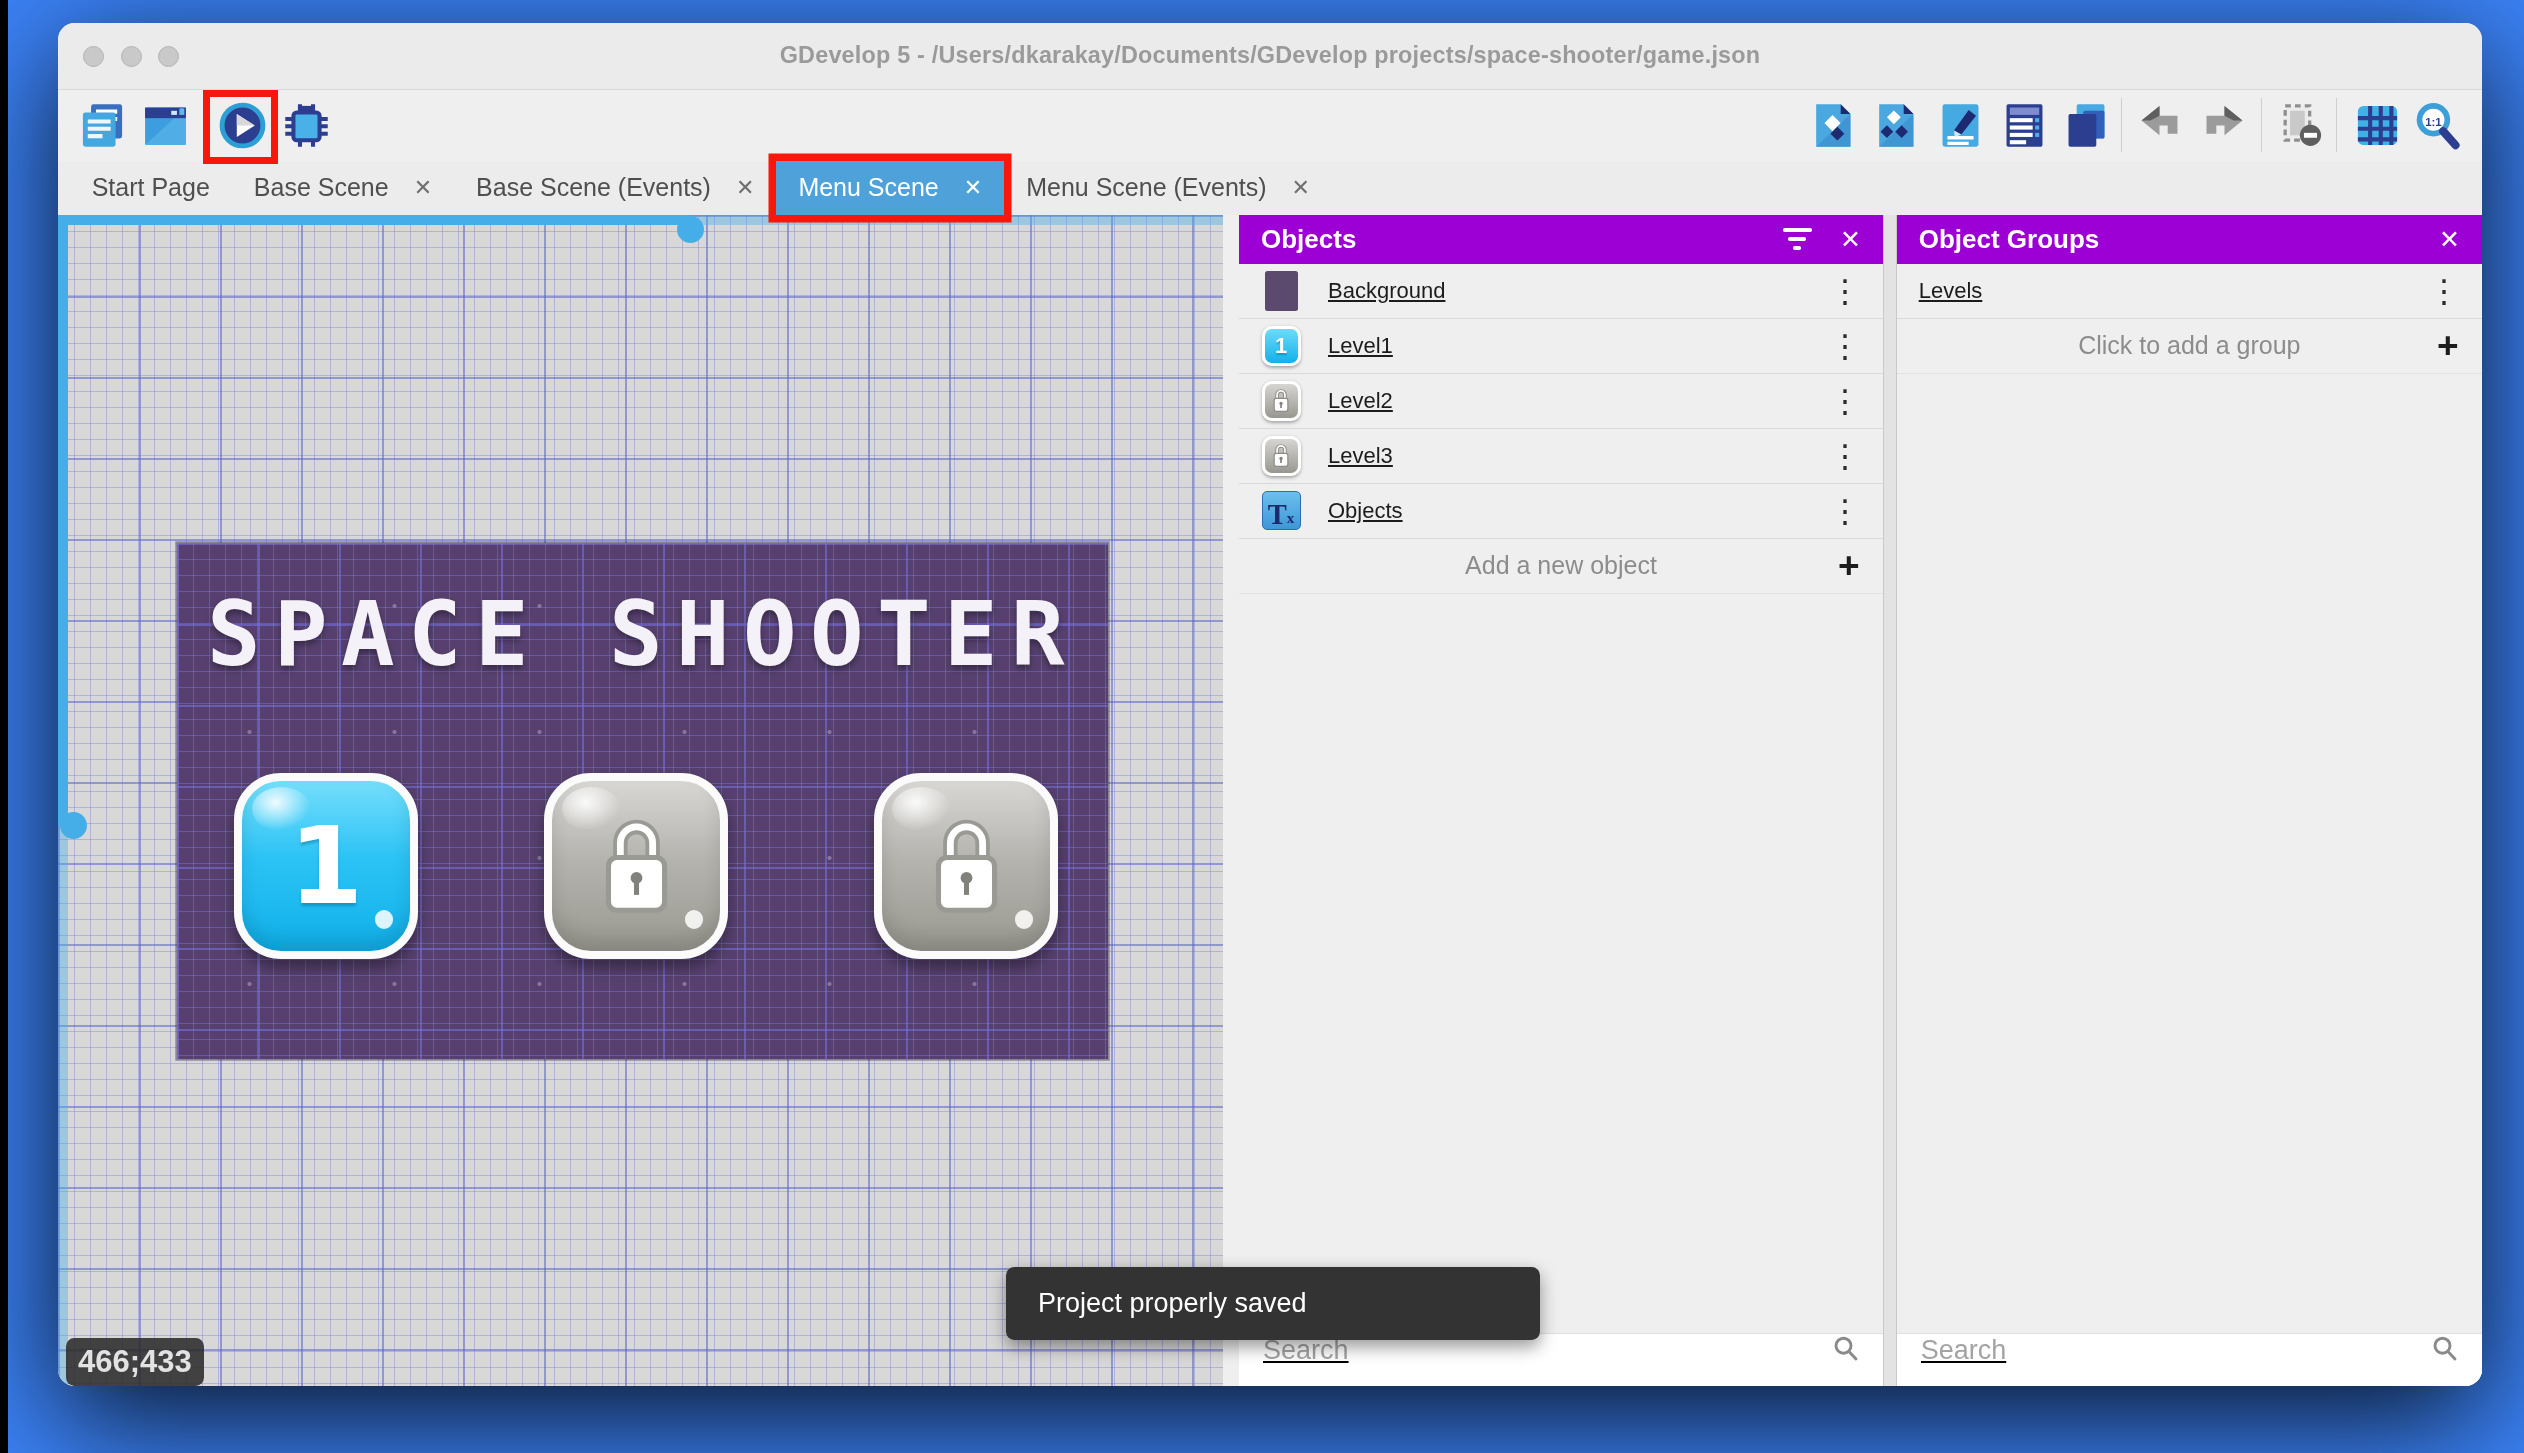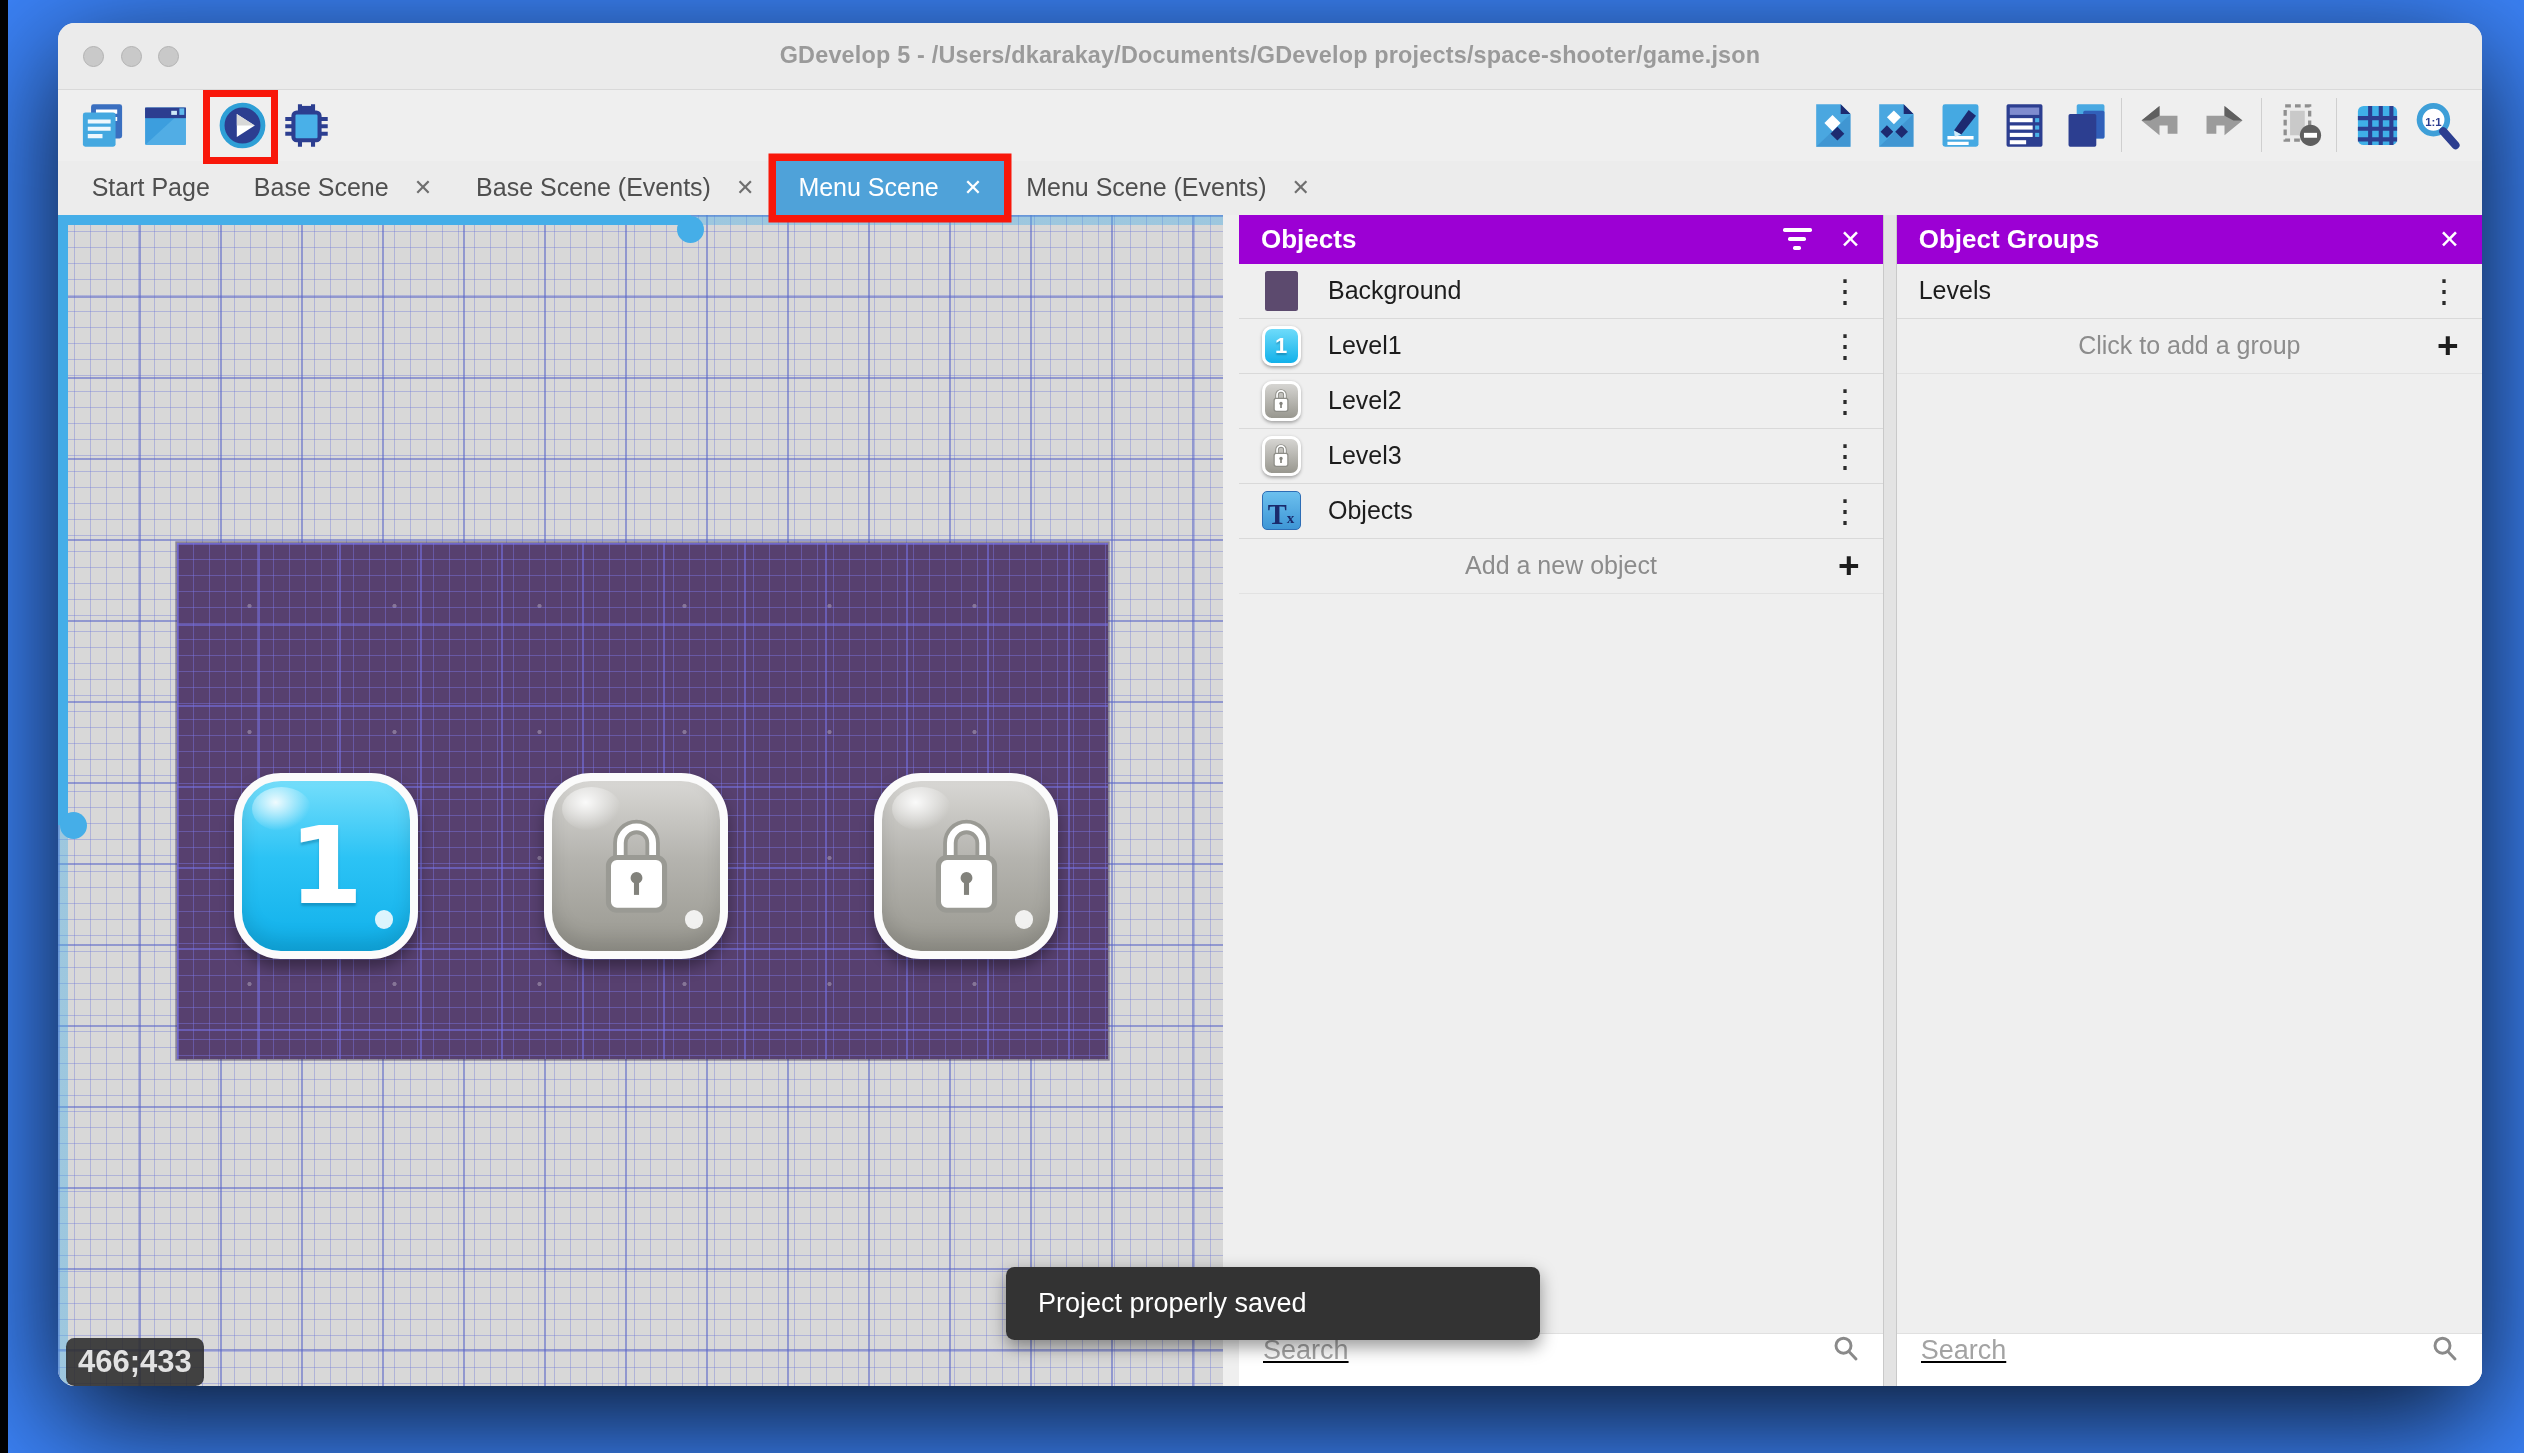--- a/index.html
+++ b/index.html
@@ -87,21 +87,21 @@
   .objects-panel{width:644px;padding-left:16px;}
   .panel-divider{width:11.7px;background:#e3e3e3;border-left:0.8px solid #c9c9c9;border-right:0.8px solid #c9c9c9;}
   .groups-panel{flex:1;}
   .panel-header{height:49px;background:#9c00d4;color:#fff;display:flex;align-items:center;padding:0 22px;flex:none;}
   .panel-header .ph-title{font-size:26px;font-weight:bold;flex:1;}
   .filter-icon{width:28.5px;margin-right:28.5px;display:flex;flex-direction:column;gap:5px;align-items:center;cursor:pointer;}
   .filter-icon i{display:block;height:4.2px;background:#fff;border-radius:1.7px;}
   .filter-icon i:nth-child(1){width:28.5px;}.filter-icon i:nth-child(2){width:18.4px;}.filter-icon i:nth-child(3){width:8.4px;}
   .ph-close{font-size:25px;color:#fff;cursor:pointer;}
   .row{height:54px;display:flex;align-items:center;padding:0 22px;border-bottom:0.8px solid #d9d9d9;flex:none;background:#efefef;}
-  .row .label{font-size:25px;color:#1c1c1c;}
+  .row .label{font-size:22px;color:#1c1c1c;text-decoration:underline;}
   .obj-thumb{width:40px;height:40px;margin-right:27px;display:flex;align-items:center;justify-content:center;flex:none;}
   .kebab{margin-left:auto;font-size:32px;color:#2b2b2b;cursor:pointer;line-height:1;}
   .swatch{width:33px;height:40px;background:#5c4a6e;border-radius:2.5px;}
   .mini-btn{width:39px;height:40px;border-radius:10px;box-sizing:border-box;border:3.3px solid #fff;
     box-shadow:0 1.7px 3.3px rgba(0,0,0,.3);display:flex;align-items:center;justify-content:center;}
   .mini-btn.blue{background:linear-gradient(180deg,#6edbfa,#12b1ea);}
   .mini-btn.gray{background:linear-gradient(180deg,#d6d5d2,#98978f);}
   .mini-btn .n{color:#fff;font-weight:bold;font-size:22px;text-shadow:0 1.7px 1.7px rgba(0,80,120,.4);}
   .text-thumb{width:39px;height:39px;border-radius:5px;background:linear-gradient(180deg,#6cc0ee,#3e96d6);
     border:1.7px solid #2d6db5;display:flex;align-items:flex-end;justify-content:center;box-sizing:border-box;}
@@ -304,20 +304,21 @@
       <div class="tab">
         <span>Menu Scene (Events)</span>
         <span class="x">✕</span>
       </div>
     </div>
 
     <div class="content">
 
       <div class="canvas">
         <div class="scene">
+          <div class="scene-title">SPACE SHOOTER</div>
           <div class="lvlbtn blue" style="left:57px">
             <span class="num">1</span>
           </div>
           <div class="lvlbtn gray" style="left:367px">
             <svg width="77" height="102" viewBox="0 0 90 120">
               <path d="M26 54 V33 a19 19 0 0 1 38 0 V54" fill="none" stroke="#9a9a94" stroke-width="17"></path>
               <path d="M26 54 V33 a19 19 0 0 1 38 0 V54" fill="none" stroke="#ffffff" stroke-width="8"></path>
               <rect x="12" y="50" width="66" height="62" rx="10" fill="#ffffff" stroke="#9a9a94" stroke-width="6"></rect>
               <circle cx="45" cy="74" r="7" fill="#82827c"></circle>
                 <rect x="42" y="76" width="6" height="18" fill="#82827c"></rect>

